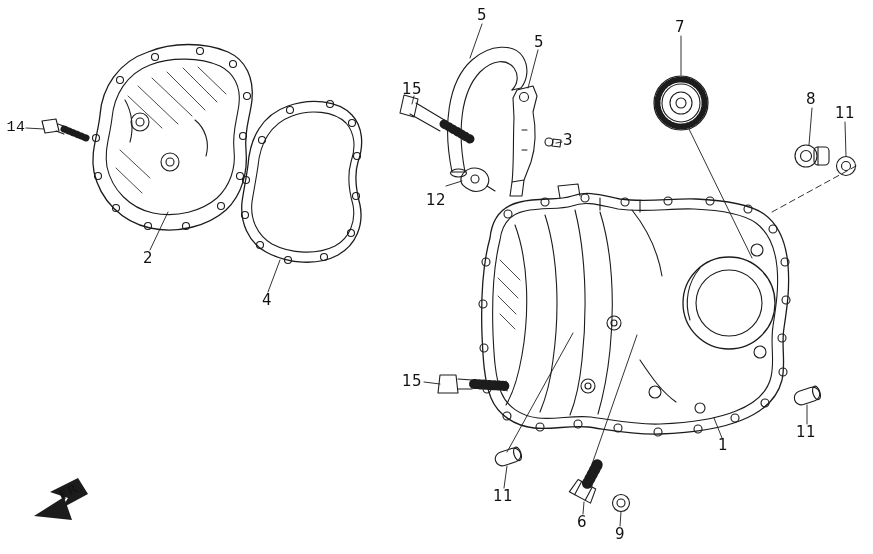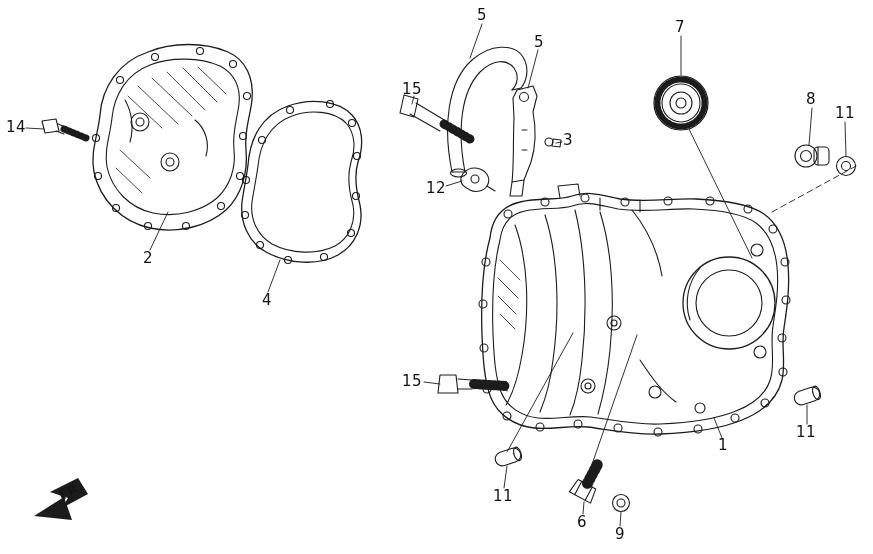--- a/index.html
+++ b/index.html
@@ -251,28 +251,28 @@
     </g>
 
     <g>
       <polygon fill="#1c1c1c" stroke="none" points="78,478 88,494 62,508 68,498 50,492"></polygon>
       <polygon fill="#1c1c1c" stroke="none" points="64,497 72,520 34,516"></polygon>
       <text class="fr-text" x="62" y="500" transform="rotate(-27 62 500)">FR.</text>
     </g>
   </svg>
 
   <div class="callout-layer" id="callouts">
-      <div class="callout" style="left: 16px; top: 127px;">14</div>
+      <div class="callout" style="left: 16px; top: 127px; font-family: Liberation Mono, monospace;">14</div>
       <div class="callout" style="left: 148px; top: 258px;">2</div>
       <div class="callout" style="left: 267px; top: 300px;">4</div>
       <div class="callout" style="left: 412px; top: 89px;">15</div>
       <div class="callout" style="left: 482px; top: 15px;">5</div>
       <div class="callout" style="left: 539px; top: 42px;">5</div>
       <div class="callout" style="left: 568px; top: 140px;">3</div>
-      <div class="callout" style="left: 436px; top: 188px;">12</div>
+      <div class="callout" style="left: 436px; top: 200px;">12</div>
       <div class="callout" style="left: 680px; top: 27px;">7</div>
       <div class="callout" style="left: 811px; top: 99px;">8</div>
       <div class="callout" style="left: 845px; top: 113px;">11</div>
       <div class="callout" style="left: 723px; top: 445px;">1</div>
       <div class="callout" style="left: 806px; top: 432px;">11</div>
       <div class="callout" style="left: 412px; top: 381px;">15</div>
       <div class="callout" style="left: 503px; top: 496px;">11</div>
       <div class="callout" style="left: 582px; top: 522px;">6</div>
       <div class="callout" style="left: 620px; top: 534px;">9</div>
     </div>

